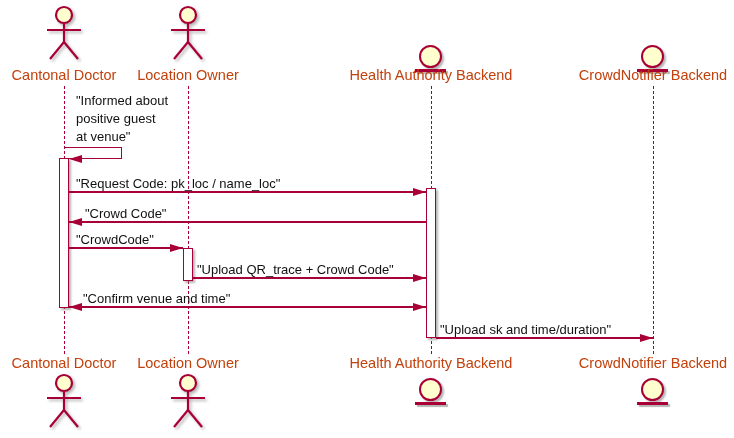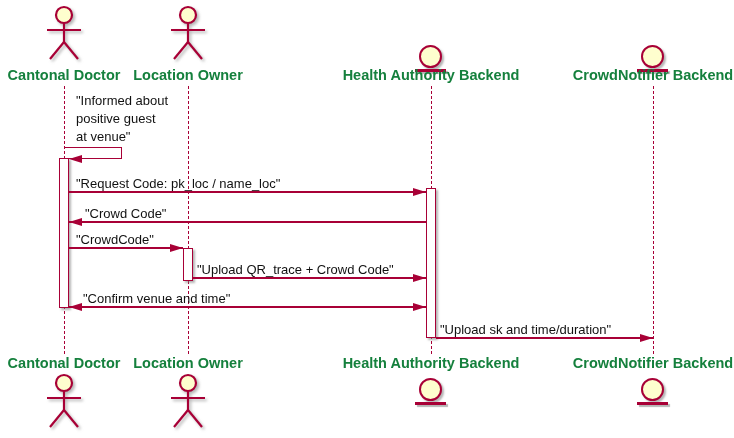--- a/index.html
+++ b/index.html
@@ -19,22 +19,22 @@
     color: var(--txt);
     overflow: hidden;
   }
 
   
   .p-label {
     position: absolute;
     transform: translateX(-50%);
     white-space: nowrap;
     font-size: 14.5px;
-    font-weight: 700;
-    color: #15803d;
+    font-weight: 400;
+    color: #c2410c;
   }
 
   
   .actor-svg { position: absolute; filter: drop-shadow(2px 2px 1.5px var(--shadow)); }
 
   
   .entity-circle {
     position: absolute;
     width: 23px; height: 23px;
     border: 2.5px solid var(--line);

